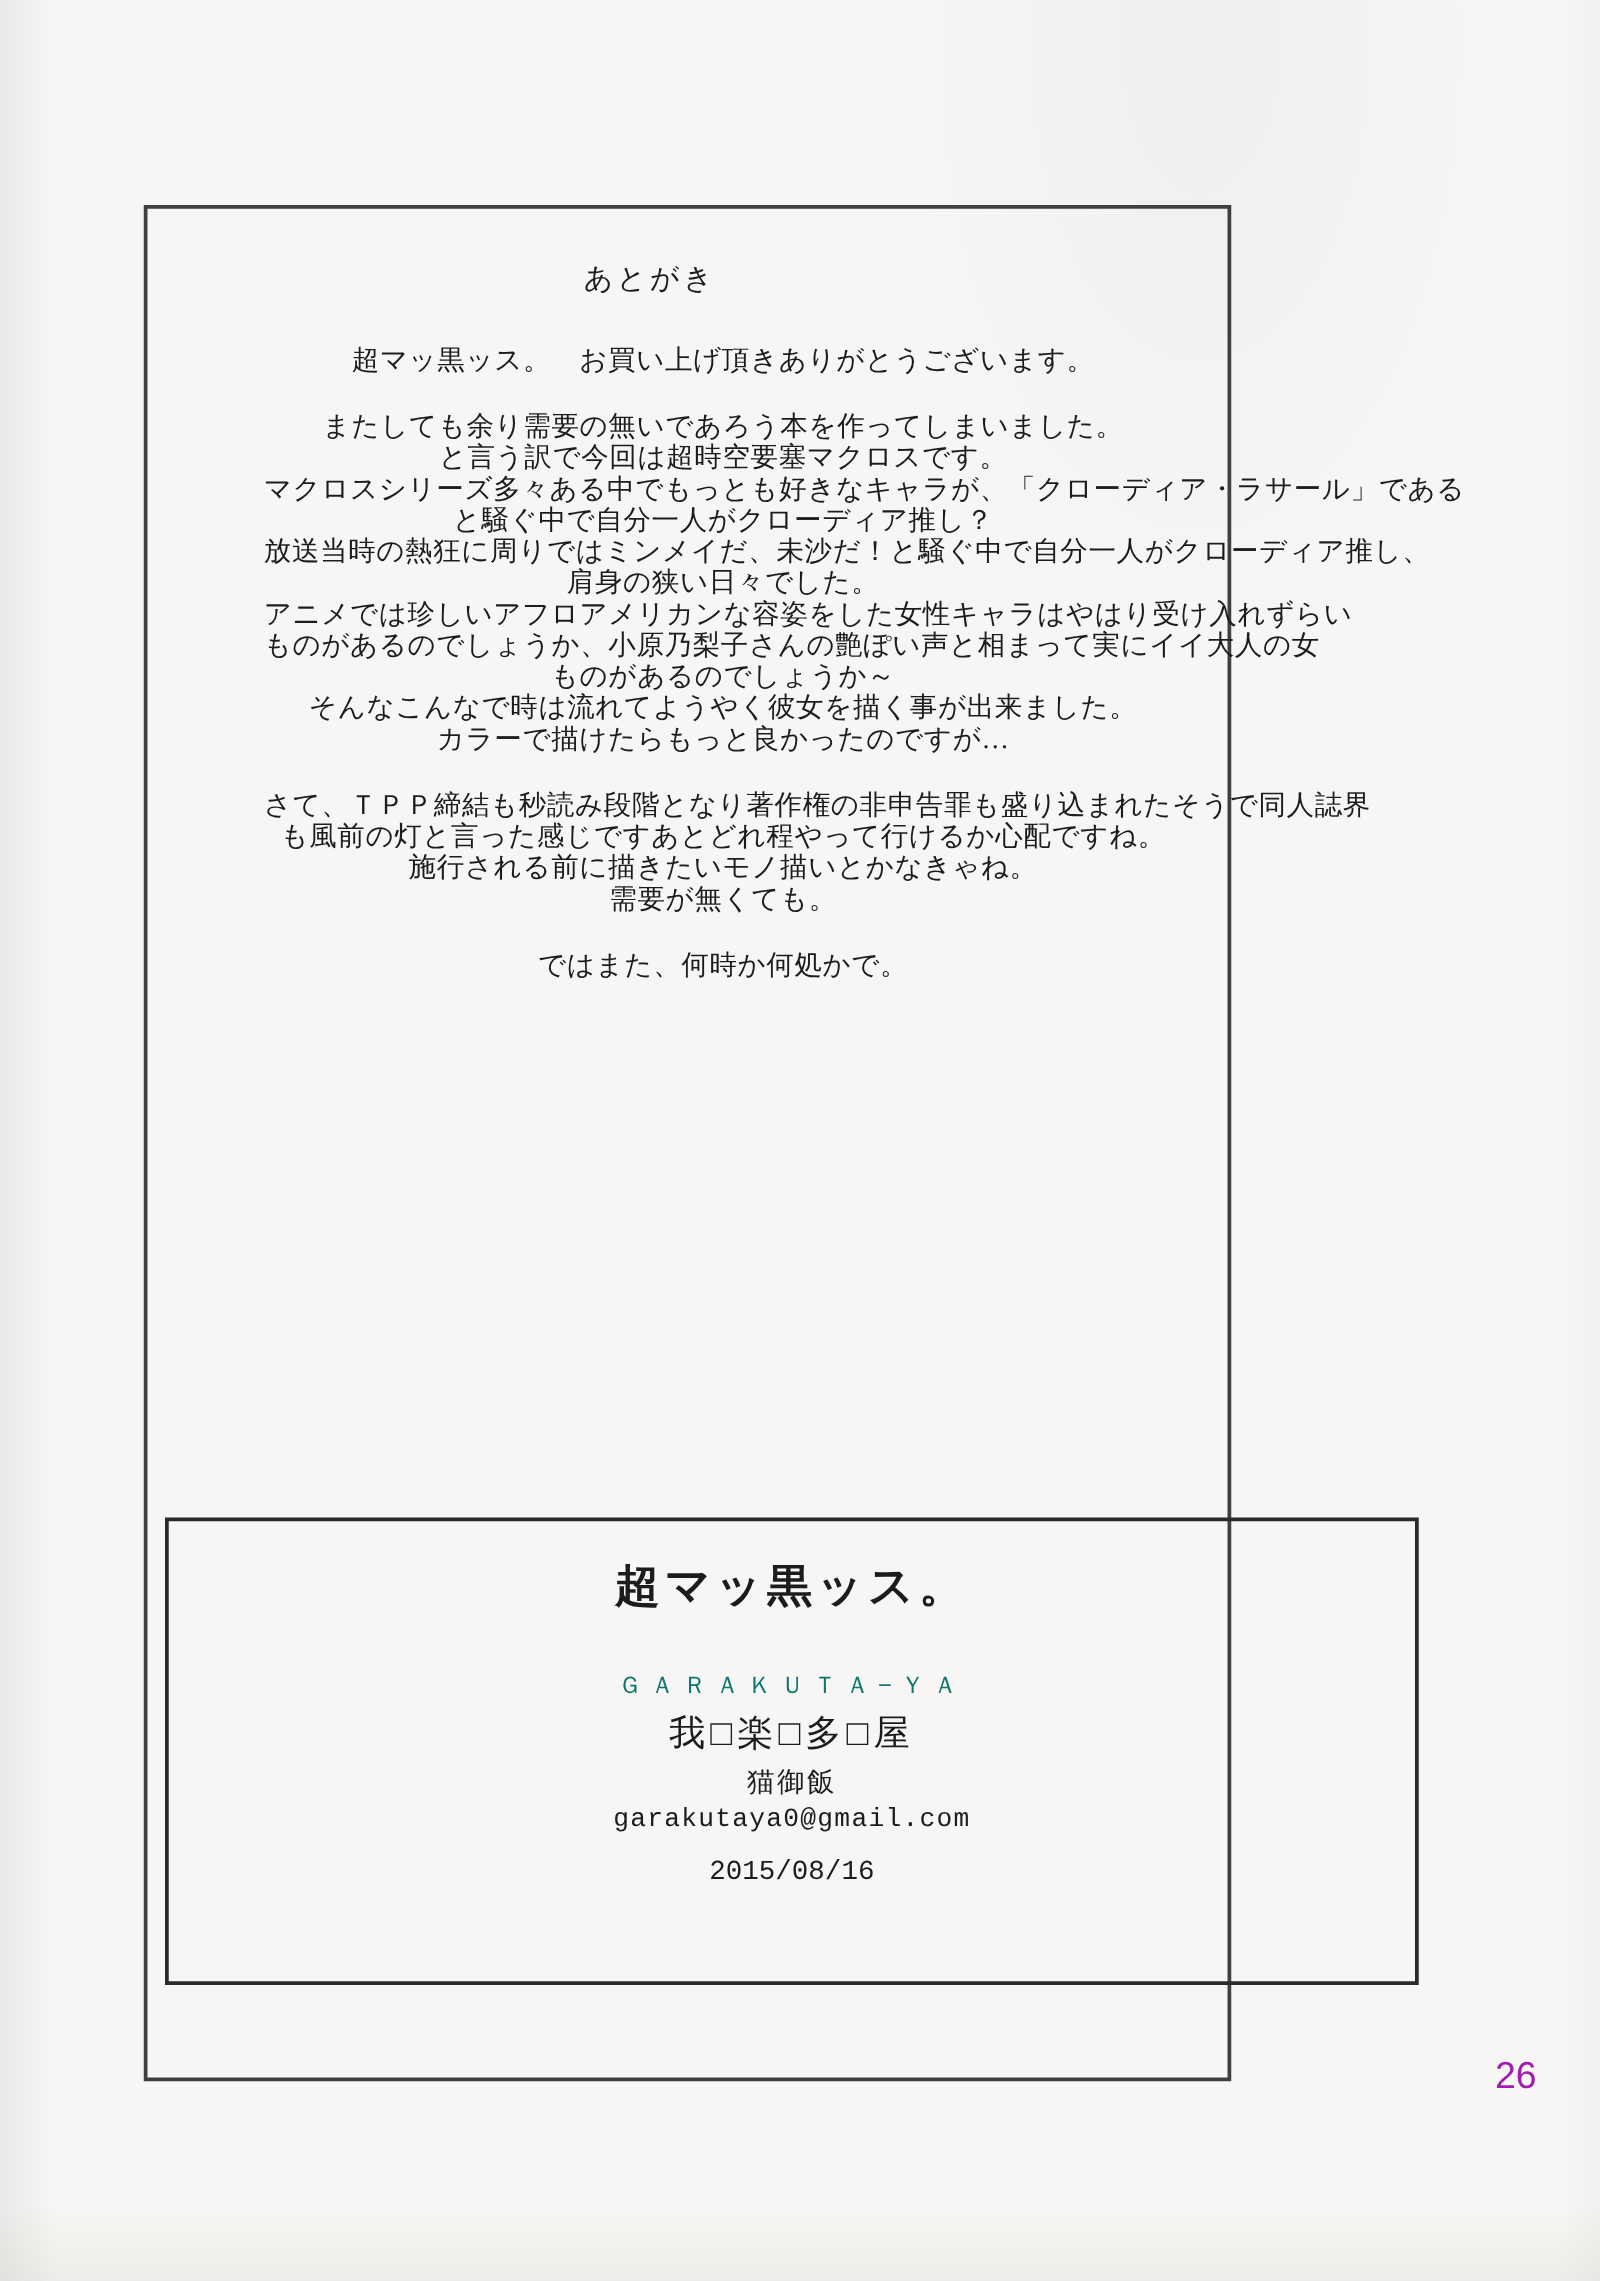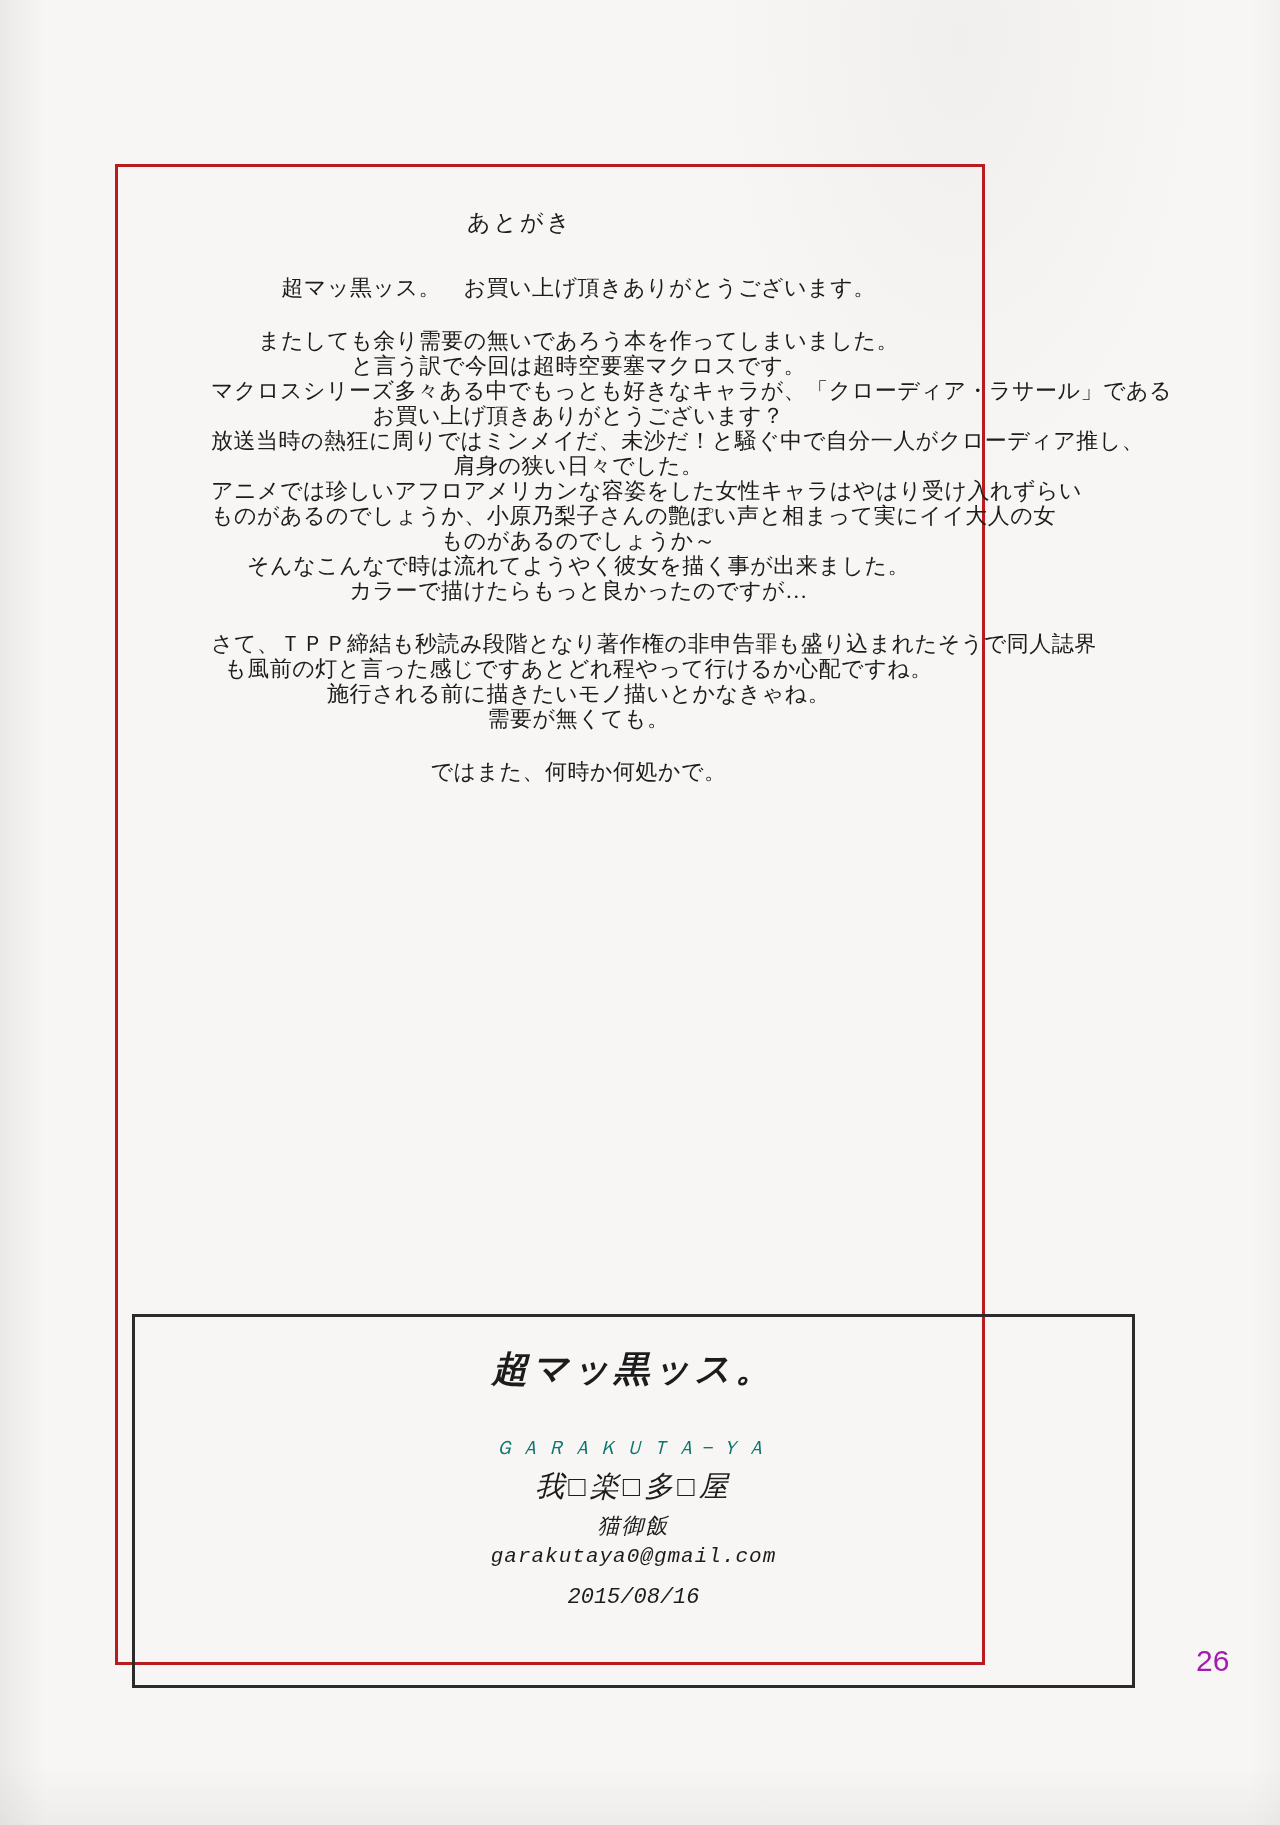--- a/index.html
+++ b/index.html
@@ -25,21 +25,21 @@
       linear-gradient(270deg, rgba(140,140,140,0.05) 0px, rgba(140,140,140,0.0) 30px),
       linear-gradient(0deg, rgba(130,125,120,0.08) 0px, rgba(130,125,120,0.0) 60px),
       radial-gradient(ellipse at 75% 2%, rgba(150,150,150,0.07), rgba(150,150,150,0.0) 18%);
   }
   .outer-box {
     position: absolute;
     left: 115px;
     top: 164px;
     width: 870px;
     height: 1501px;
-    border: 3px solid #b91c1c;
+    border: 3px solid #404040;
     box-sizing: border-box;
     background: transparent;
   }
   .afterword-title {
     position: absolute;
     top: 40px;
     left: 0;
     right: 60px;
     text-align: center;
     font-size: 23px;
@@ -58,26 +58,25 @@
   .afterword-text .para {
     margin: 0 0 28px 0;
     text-align: center;
   }
   .afterword-text .line {
     white-space: nowrap;
   }
   .colophon-box {
     position: absolute;
     left: 14px;
-    top: 1147px;
+    top: 1047px;
     width: 1003px;
     height: 374px;
     border: 3px solid #2b2b2b;
     box-sizing: border-box;
-    font-style: italic;
   }
   .colophon-box .cline {
     position: absolute;
     left: 0;
     right: 0;
     text-align: center;
     white-space: nowrap;
   }
   .colophon-title {
     top: 28px;
@@ -140,21 +139,21 @@
   <div class="afterword-text">
 
     <div class="para">
       <div class="line">超マッ黒ッス。　お買い上げ頂きありがとうございます。</div>
     </div>
 
     <div class="para">
       <div class="line">またしても余り需要の無いであろう本を作ってしまいました。</div>
       <div class="line">と言う訳で今回は超時空要塞マクロスです。</div>
       <div class="line">マクロスシリーズ多々ある中でもっとも好きなキャラが、「クローディア・ラサール」である</div>
-      <div class="line">お買い上げ頂きありがとうございます？</div>
+      <div class="line">と騒ぐ中で自分一人がクローディア推し？</div>
       <div class="line">放送当時の熱狂に周りではミンメイだ、未沙だ！と騒ぐ中で自分一人がクローディア推し、</div>
       <div class="line">肩身の狭い日々でした。</div>
       <div class="line">アニメでは珍しいアフロアメリカンな容姿をした女性キャラはやはり受け入れずらい</div>
       <div class="line">ものがあるのでしょうか、小原乃梨子さんの艶ぽい声と相まって実にイイ大人の女</div>
       <div class="line">ものがあるのでしょうか～</div>
       <div class="line">そんなこんなで時は流れてようやく彼女を描く事が出来ました。</div>
       <div class="line">カラーで描けたらもっと良かったのですが…</div>
     </div>
 
     <div class="para">

